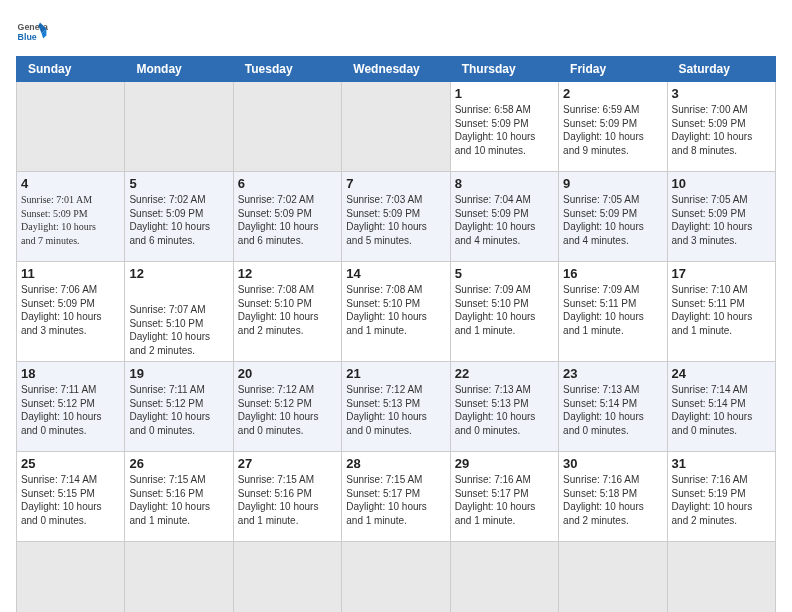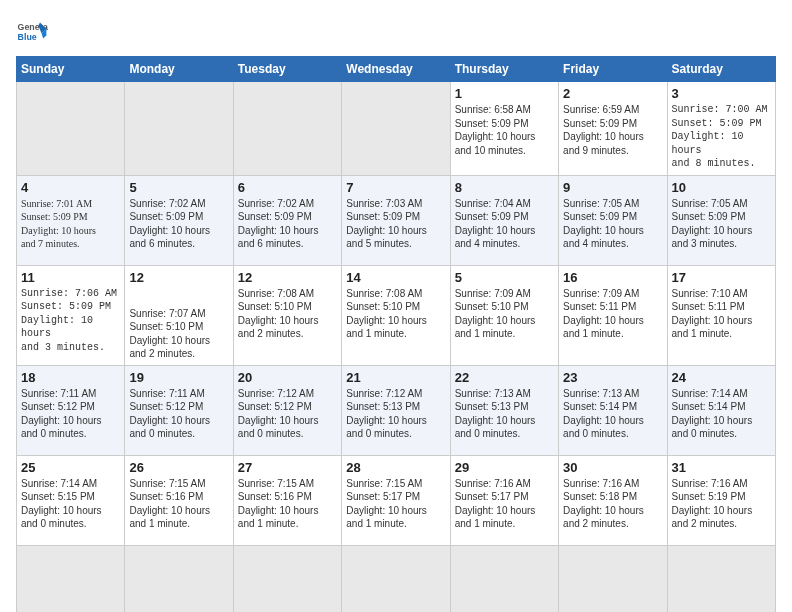--- a/index.html
+++ b/index.html
@@ -40,21 +40,21 @@
     table {
       width: 100%;
       border-collapse: collapse;
       table-layout: fixed;
     }
     thead th {
       background-color: #2e6db4;
       color: #fff;
       font-size: 12px;
       font-weight: bold;
-      padding: 5px 4px;
+      padding: 5px 11px;
       text-align: left;
       border: 1px solid #2e6db4;
     }
     tbody td {
       vertical-align: top;
       font-size: 9.5px;
       color: #333;
       border: 1px solid #ccc;
       padding: 4px 4px;
       height: 90px;
@@ -126,21 +126,21 @@
         </td>
         <td>
           <span class="day-num">2</span>
           <div class="day-info" style="white-space: pre-line;">Sunrise: 6:59 AM
 Sunset: 5:09 PM
 Daylight: 10 hours
 and 9 minutes.</div>
         </td>
         <td>
           <span class="day-num">3</span>
-          <div class="day-info" style="white-space: pre-line; font-family: Liberation Mono, monospace;">Sunrise: 7:00 AM
+          <div class="day-info" style="white-space: pre-line;">Sunrise: 7:00 AM
 Sunset: 5:09 PM
 Daylight: 10 hours
 and 8 minutes.</div>
         </td>
       </tr>
       <tr>
         <td>
           <span class="day-num">4</span>
           <div class="day-info" style="white-space: pre-line; font-family: Liberation Serif, serif;">Sunrise: 7:01 AM
 Sunset: 5:09 PM
@@ -186,21 +186,21 @@
           <span class="day-num">10</span>
           <div class="day-info" style="white-space: pre-line;">Sunrise: 7:05 AM
 Sunset: 5:09 PM
 Daylight: 10 hours
 and 3 minutes.</div>
         </td>
       </tr>
       <tr>
         <td>
           <span class="day-num">11</span>
-          <div class="day-info" style="white-space: pre-line; font-family: Liberation Mono, monospace;">Sunrise: 7:06 AM
+          <div class="day-info" style="white-space: pre-line;">Sunrise: 7:06 AM
 Sunset: 5:09 PM
 Daylight: 10 hours
 and 3 minutes.</div>
         </td>
         <td>
           <span class="day-num">12</span>
           <div class="day-info" style="white-space: pre-line; margin-top: 22px;">Sunrise: 7:07 AM
 Sunset: 5:10 PM
 Daylight: 10 hours
 and 2 minutes.</div>

